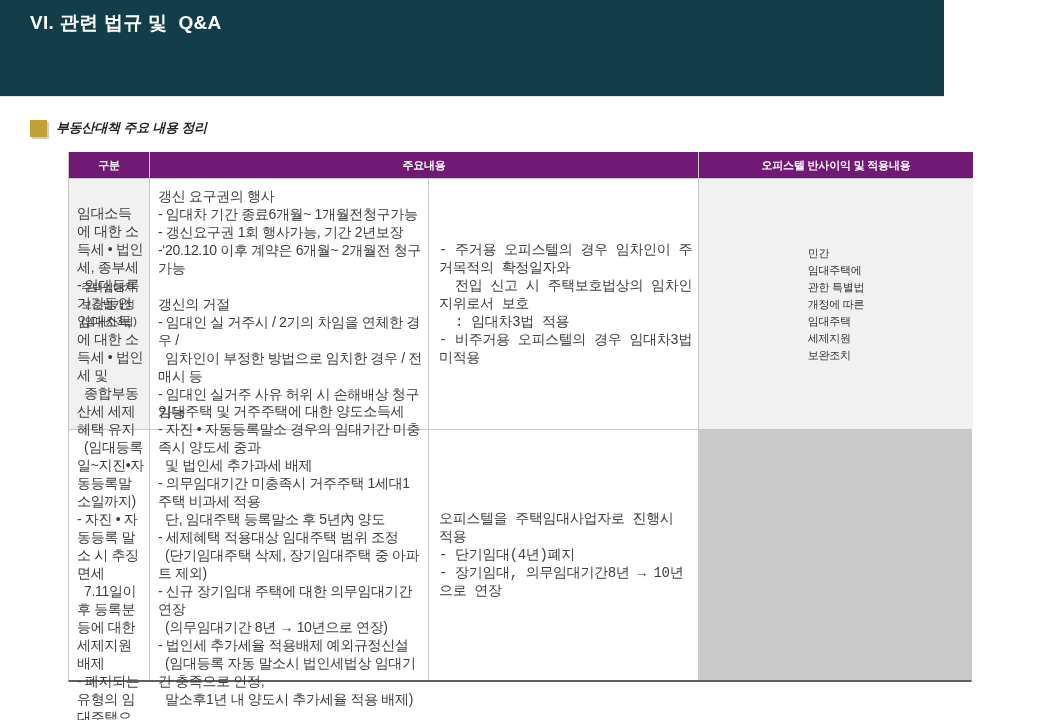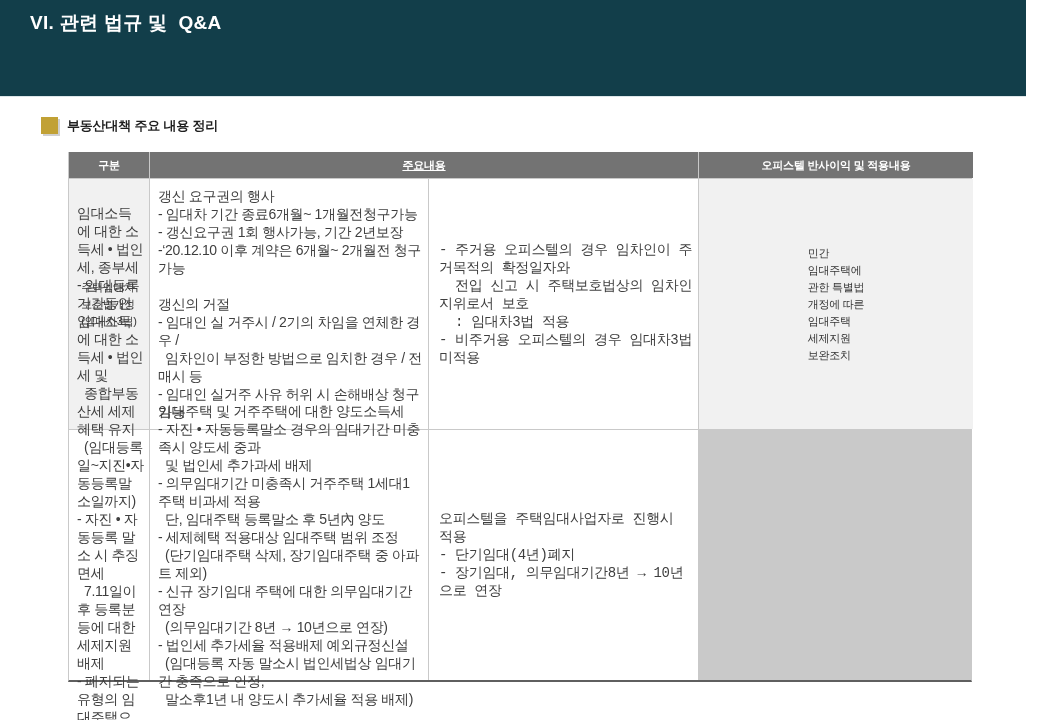--- a/index.html
+++ b/index.html
@@ -3,32 +3,32 @@
 <meta charset="utf-8">
 <style>
   html,body{margin:0;padding:0;}
   body{
     width:1040px;height:720px;position:relative;overflow:hidden;
     background:#ffffff;
     font-family:"Liberation Sans","DejaVu Sans",sans-serif;
   }
   
   .band{
-    position:absolute;left:0;top:0;width:1026px;height:96px;
+    position:absolute;left:0;top:0;width:944px;height:96px;
     background:#123E4A;border-bottom:1px solid #dde6e9;text-align:center;
   }
   .band-title{
     position:absolute;left:30px;top:10px;
     color:#ffffff;font-size:19px;font-weight:bold;
     white-space:pre;letter-spacing:0.3px;
   }
   
   .section{
-    position:absolute;left:41px;top:117px;height:20px;
-    display:flex;align-items:flex-start;
+    position:absolute;left:30px;top:117px;height:20px;
+    display:flex;align-items:flex-end;font-style:italic;
   }
   .sq{
     width:17px;height:17px;background:#C1A135;
     box-shadow:2px 2px 0 #cfcfcf;flex:0 0 auto;
   }
   .section-label{
     margin-left:9px;font-size:13px;font-weight:bold;color:#1f1f1f;
     white-space:pre;letter-spacing:-0.2px;
   }
   
@@ -37,26 +37,26 @@
     display:grid;
     grid-template-columns:80px 278px 269px 274px;
     grid-template-rows:26px 250px 250px;
     gap:1px;
     background:#c9c9c9;
     border:1px solid #c9c9c9;border-top:none;
     border-bottom:2px solid #5f5f5f;
     box-sizing:border-box;
   }
   .th{
-    background:#737373;color:#ffffff;
+    background:#701a75;color:#ffffff;
     font-size:11px;font-weight:bold;
     display:flex;align-items:center;justify-content:center;
     white-space:pre;letter-spacing:-0.2px;
   }
-  .th-main{grid-column:2/4;text-decoration:underline;}
+  .th-main{grid-column:2/4;}
   .th-off{grid-column:4/5;}
   .cat{
     background:#F1F1F1;color:#333333;
     display:flex;align-items:center;justify-content:center;
     text-align:left;font-size:11px;line-height:17px;
     white-space:pre-wrap;letter-spacing:-0.3px;
   }
   .cell{
     background:#ffffff;color:#3e3e3e;
     display:flex;align-items:center;

